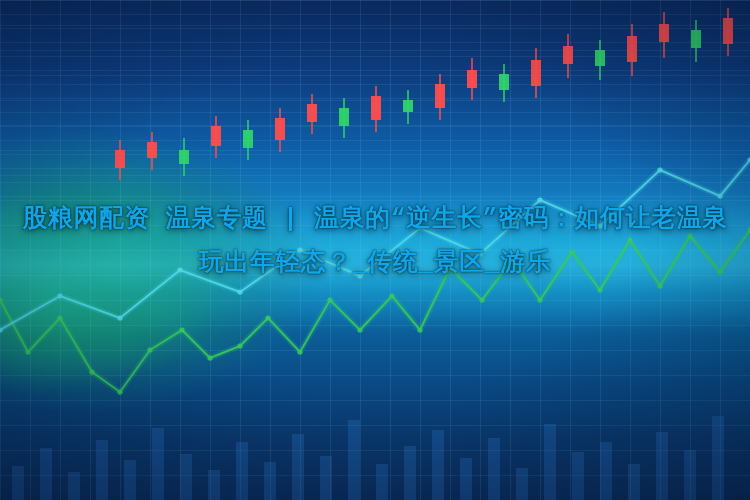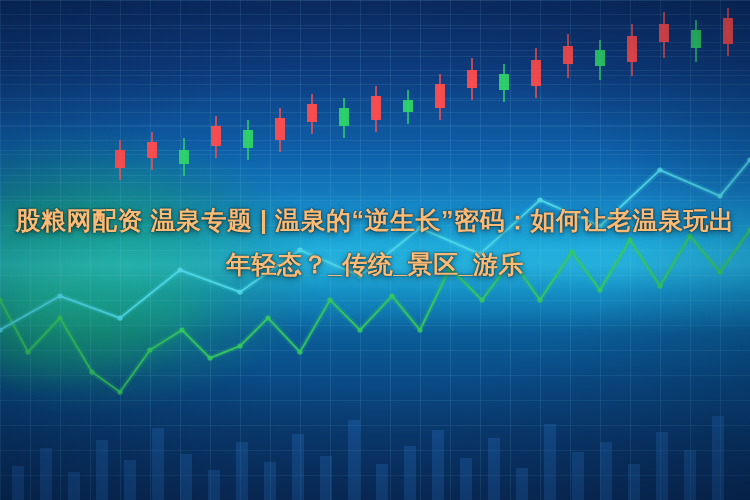--- a/index.html
+++ b/index.html
@@ -102,25 +102,25 @@
   }
 
   
   .headline {
     position: absolute;
     left: 0;
     right: 0;
     top: 198px;
     padding: 0 10px;
     text-align: center;
-    font-family: Liberation Sans, sans-serif;
+    font-family: Liberation Mono, monospace;
     font-weight: bold;
     font-size: 25px;
     line-height: 44px;
-    color: #fdba74;
+    color: #0ea5e9;
     letter-spacing: 0.5px;
     text-shadow: 0 2px 6px rgba(0,0,0,0.55), 0 0 2px rgba(0,0,0,0.8);
     white-space: pre-wrap;
   }
 </style>
 </head>
 <body>
 
 <div id="stage">
 

